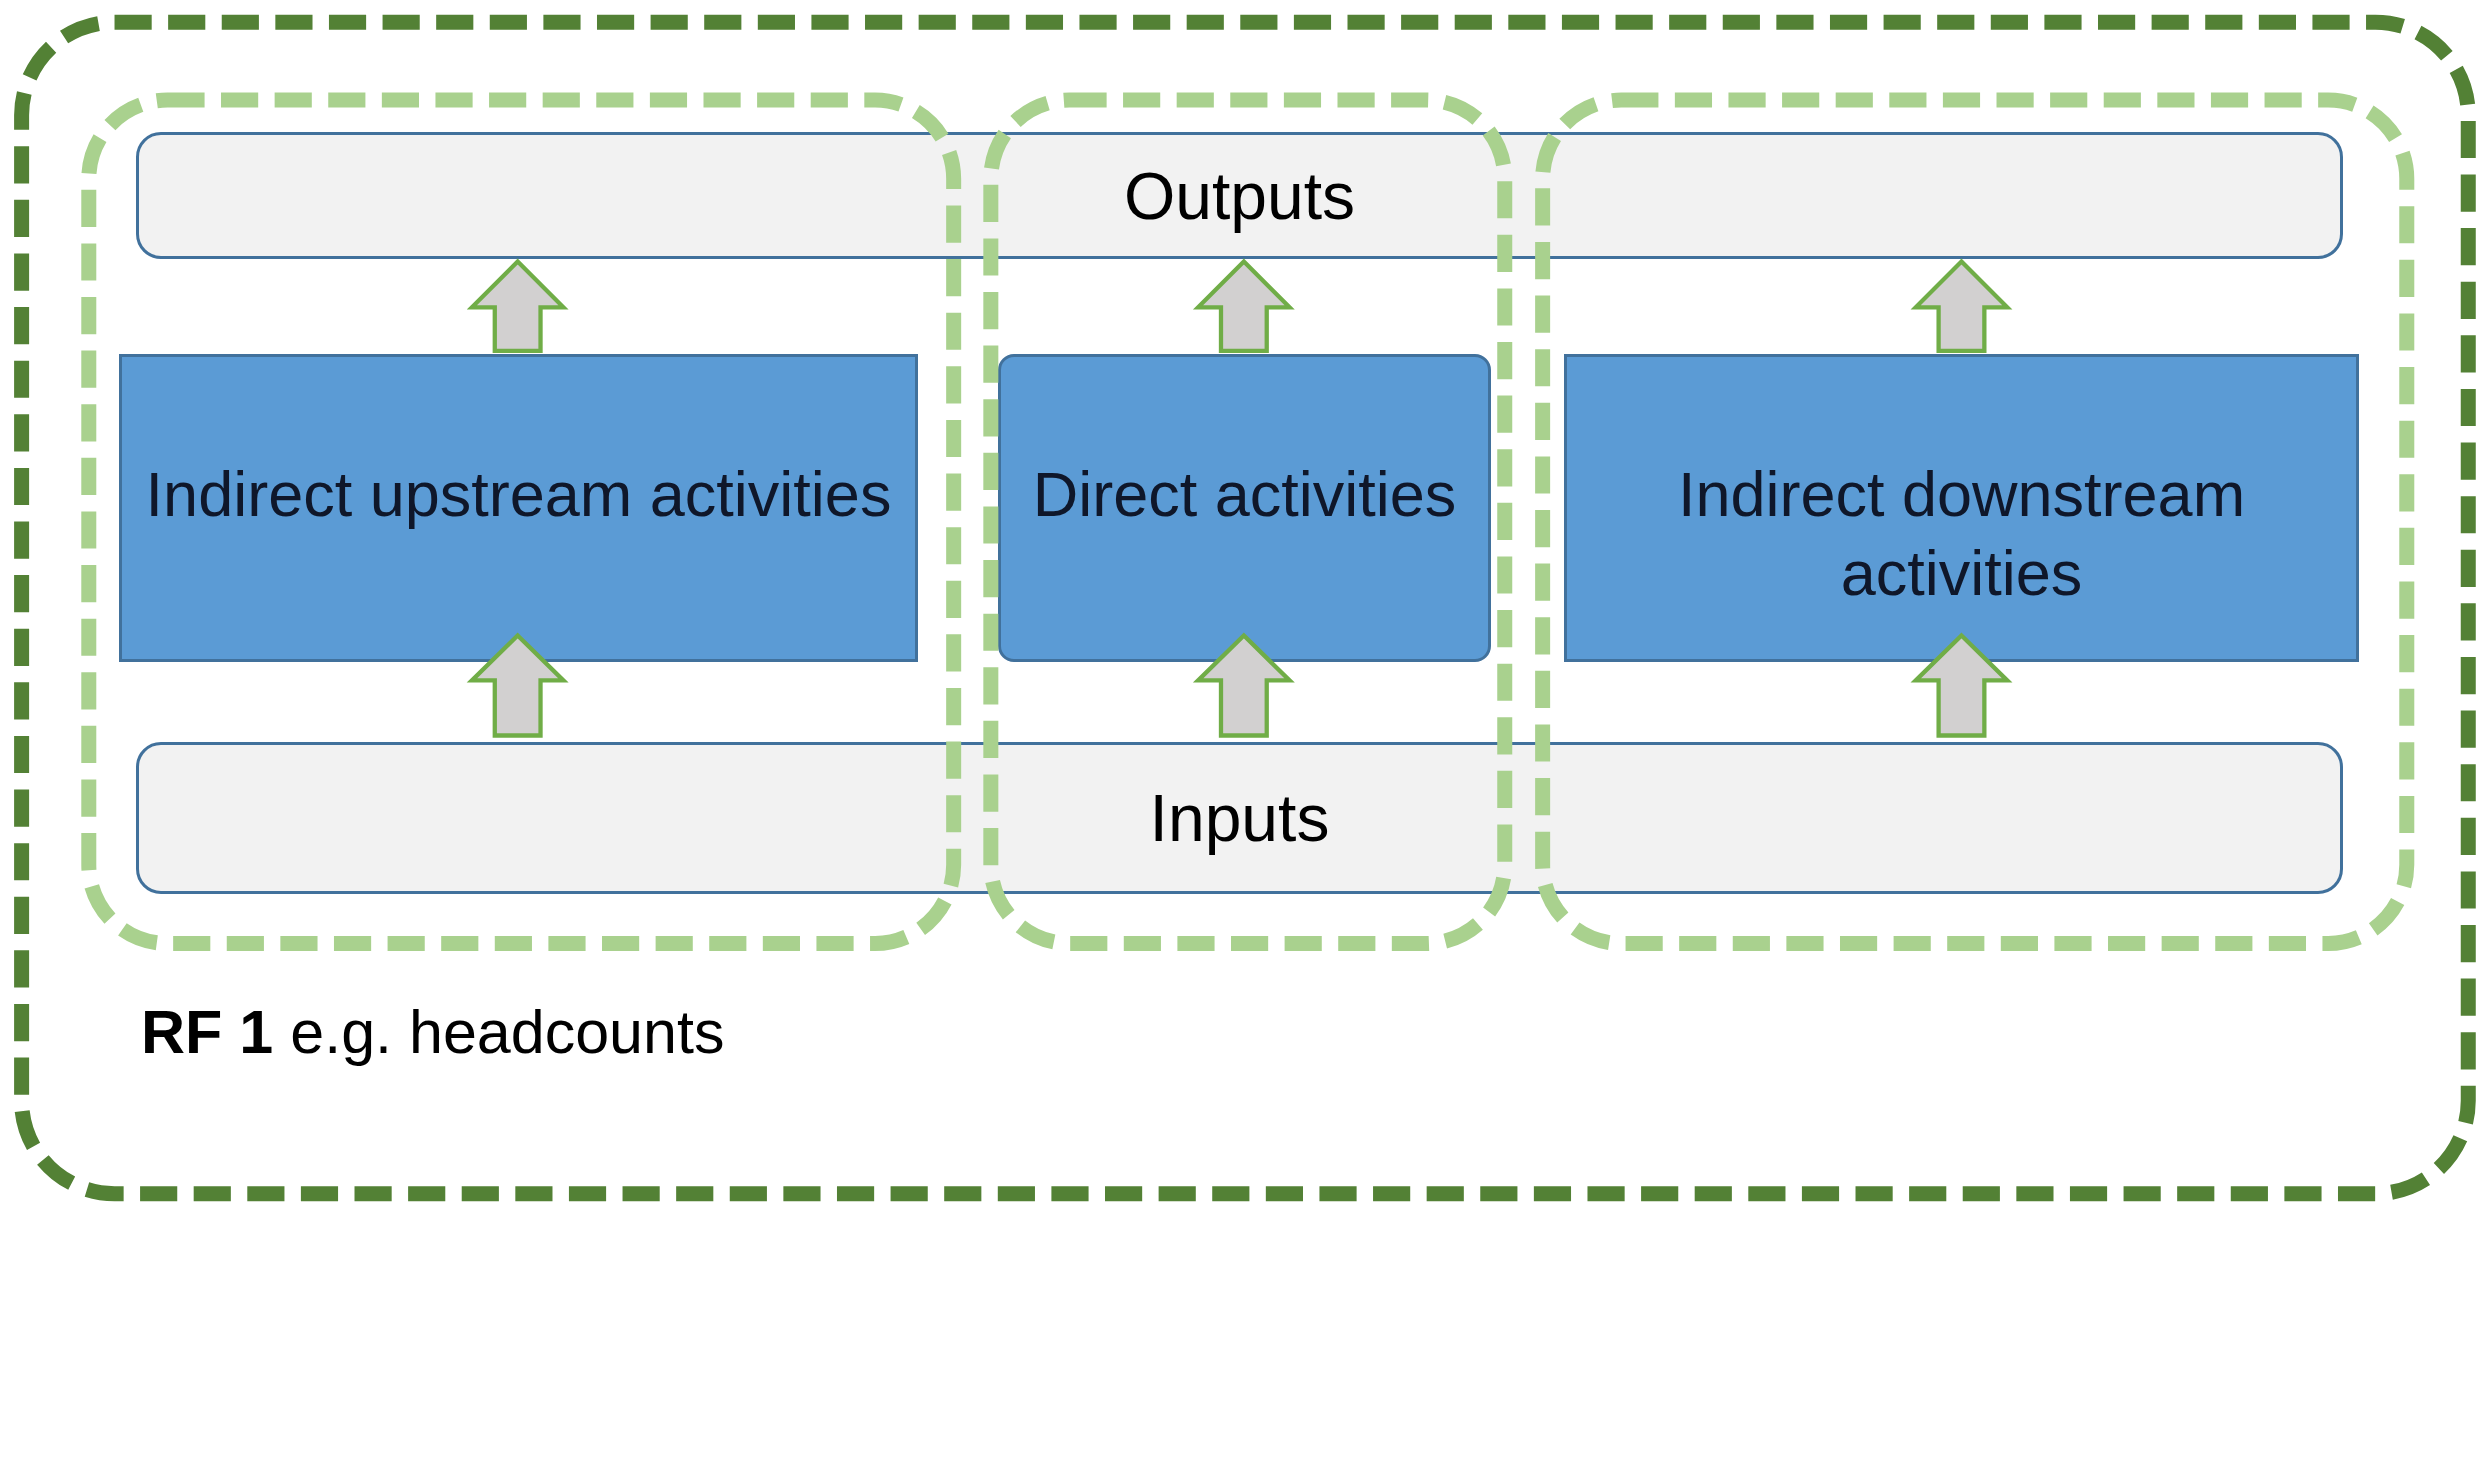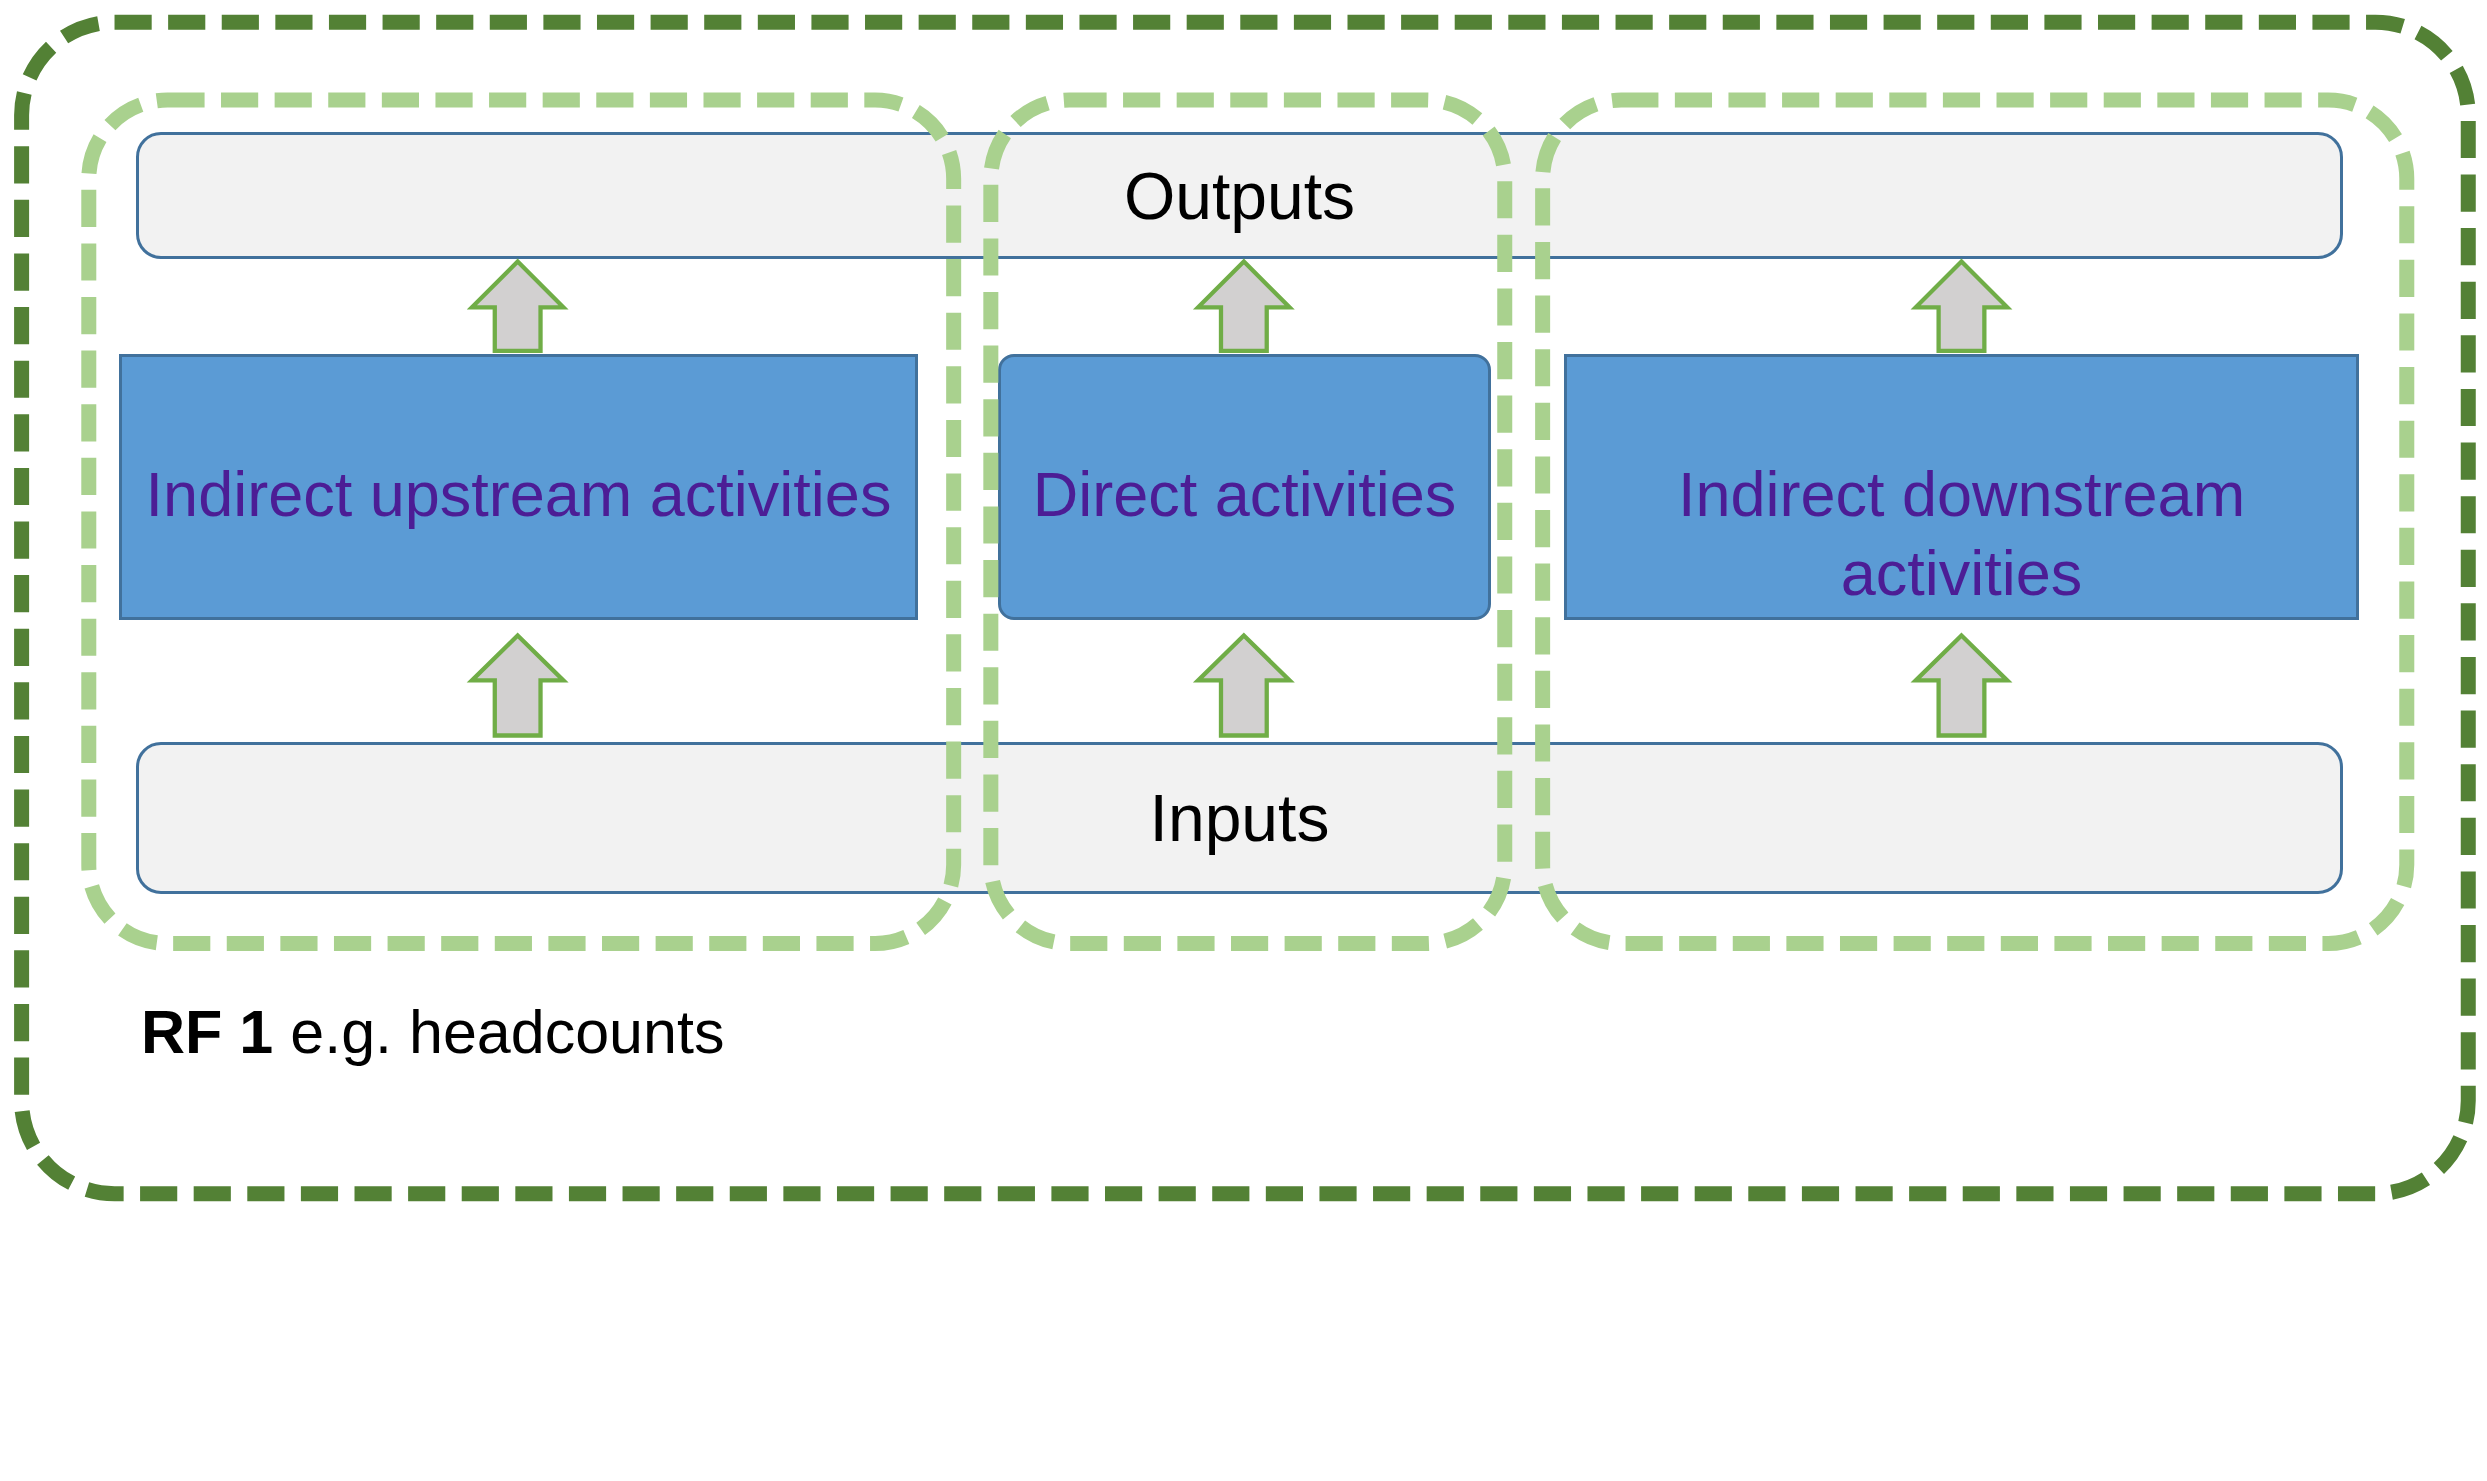--- a/index.html
+++ b/index.html
@@ -29,25 +29,25 @@
     border:3.6px solid var(--bar-border);
     border-radius:25px;
     box-sizing:border-box;
     display:flex;align-items:center;justify-content:center;
     font-size:66px;
   }
   #outputs-bar{top:132px;height:127px;}
   #inputs-bar{top:742px;height:152px;}
   .activity-box{
     position:absolute;
-    top:354px;height:266px;
+    top:354px;height:308px;
     background:var(--box-fill);
     border:3.6px solid var(--box-border);
     box-sizing:border-box;
-    color:#4c1d95;
+    color:#0f172a;
     font-size:63px;line-height:79px;
     text-align:center;
     padding-top:18.6px;
     white-space:pre-line;
   }
   #activity-box-1{left:119px;width:799px;}
   #activity-box-2{left:998px;width:493px;border-radius:16px;}
   #activity-box-3{left:1564px;width:795px;}
   .rf-label{
     position:absolute;

